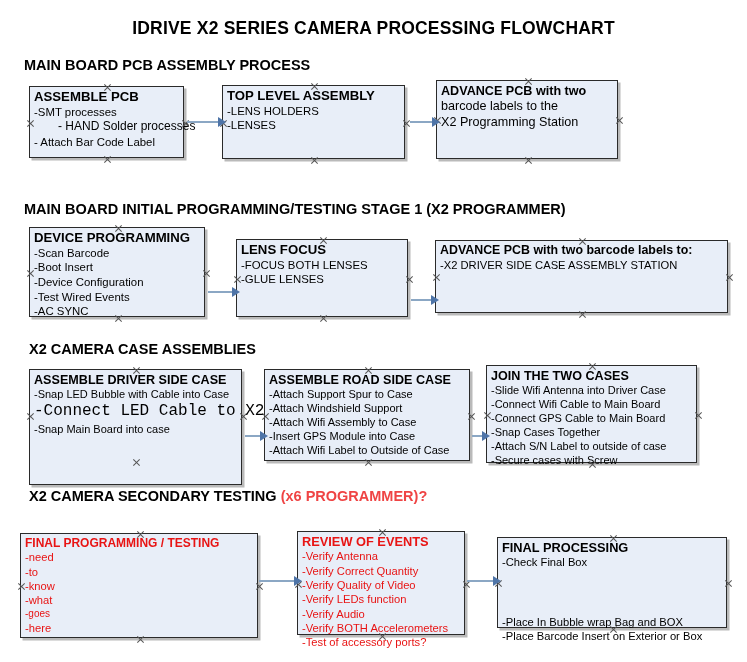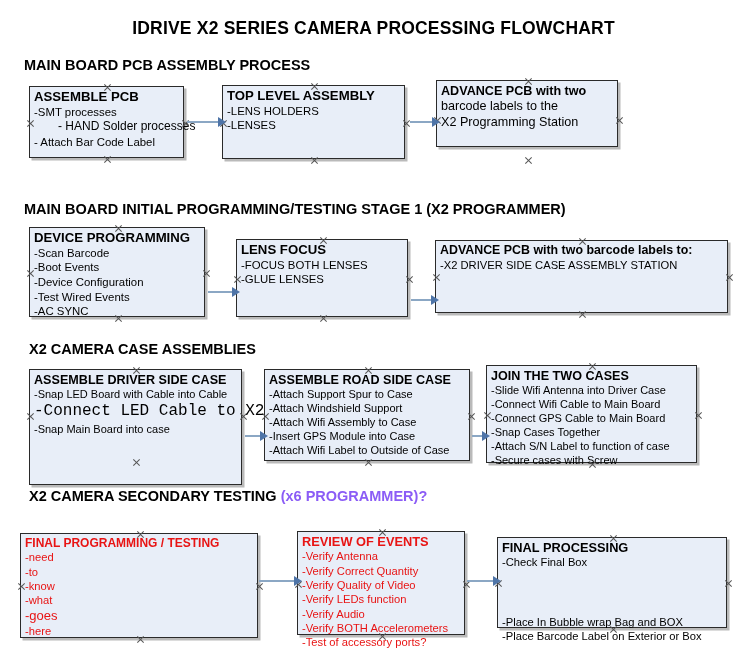--- a/index.html
+++ b/index.html
@@ -36,21 +36,21 @@
   }
 
   .section-title {
     position: absolute;
     font-size: 14.5px;
     font-weight: bold;
     color: #000;
     white-space: nowrap;
   }
   .section-title .accent {
-    color: #8b5cf6;
+    color: #ef4444;
   }
 
   .node {
     position: absolute;
     background: #e8eef8;
     border: 1.5px solid #2a2a2a;
     box-sizing: border-box;
     box-shadow: 2.5px 2.5px 0 rgba(130,130,130,0.55);
     overflow: visible;
   }
@@ -129,41 +129,41 @@
       <div class="node-inner">
         <div class="node-title" style="font-size: 13.2px;">TOP LEVEL ASSEMBLY</div>
         <div class="node-line" style="font-size: 11.4px;">-LENS HOLDERS</div>
         <div class="node-line" style="font-size: 11.4px;">-LENSES</div>
       </div>
       <div class="handle" style="left: 87px; top: -4.5px;"></div>
       <div class="handle" style="left: 87px; top: 69.5px;"></div>
       <div class="handle" style="left: -4.5px; top: 32.5px;"></div>
       <div class="handle" style="left: 178.5px; top: 32.5px;"></div>
     </div>
-    <div class="node" style="left: 436px; top: 80px; width: 182px; height: 67px;">
+    <div class="node" style="left: 436px; top: 80px; width: 182px; height: 79px;">
       <div class="node-inner">
         <div class="node-title" style="font-size: 12.6px;">ADVANCE PCB with two</div>
         <div class="node-line" style="font-size: 12.6px;">barcode labels to the</div>
         <div class="node-line" style="font-size: 12.6px;"> X2 Programming Station</div>
       </div>
       <div class="handle" style="left: 86.5px; top: -4.5px;"></div>
       <div class="handle" style="left: 86.5px; top: 74.5px;"></div>
       <div class="handle" style="left: -4.5px; top: 35px;"></div>
       <div class="handle" style="left: 177.5px; top: 35px;"></div>
     </div>
     <div class="connector" style="left: 187px; top: 121px; width: 33px;"></div>
     <div class="arrowhead" style="left: 218px; top: 117px;"></div>
     <div class="connector" style="left: 410px; top: 121px; width: 24px;"></div>
     <div class="arrowhead" style="left: 432px; top: 117px;"></div>
     <div class="section-title" style="left: 24px; top: 201px;"><span>MAIN BOARD INITIAL PROGRAMMING/TESTING STAGE 1 (X2 PROGRAMMER)</span></div>
     <div class="node" style="left: 29px; top: 227px; width: 176px; height: 90px;">
       <div class="node-inner">
         <div class="node-title" style="font-size: 13.2px;">DEVICE PROGRAMMING</div>
         <div class="node-line" style="font-size: 11.4px;">-Scan Barcode</div>
-        <div class="node-line" style="font-size: 11.4px;">-Boot Events</div>
+        <div class="node-line" style="font-size: 11.4px;">-Boot Insert</div>
         <div class="node-line" style="font-size: 11.4px;">-Device Configuration</div>
         <div class="node-line" style="font-size: 11.4px;">-Test Wired Events</div>
         <div class="node-line" style="font-size: 11.4px;">-AC SYNC</div>
       </div>
       <div class="handle" style="left: 83.5px; top: -4.5px;"></div>
       <div class="handle" style="left: 83.5px; top: 85.5px;"></div>
       <div class="handle" style="left: -4.5px; top: 40.5px;"></div>
       <div class="handle" style="left: 171.5px; top: 40.5px;"></div>
     </div>
     <div class="node" style="left: 236px; top: 239px; width: 172px; height: 78px;">
@@ -188,21 +188,21 @@
       <div class="handle" style="left: 288.5px; top: 32px;"></div>
     </div>
     <div class="connector" style="left: 208px; top: 291px; width: 26px;"></div>
     <div class="arrowhead" style="left: 232px; top: 287px;"></div>
     <div class="connector" style="left: 411px; top: 299px; width: 22px;"></div>
     <div class="arrowhead" style="left: 431px; top: 295px;"></div>
     <div class="section-title" style="left: 29px; top: 341px;"><span>X2 CAMERA CASE ASSEMBLIES</span></div>
     <div class="node" style="left: 29px; top: 369px; width: 213px; height: 116px;">
       <div class="node-inner">
         <div class="node-title" style="font-size: 12.6px;">ASSEMBLE DRIVER SIDE CASE</div>
-        <div class="node-line" style="font-size: 11px;">-Snap LED Board with Cable into Cable</div>
+        <div class="node-line" style="font-size: 11px;">-Snap LED Bubble with Cable into Case</div>
         <div class="node-line" style="font-size: 16px; font-family: Liberation Mono, monospace;">-Connect LED Cable to X2 Main Board</div>
         <div class="node-line" style="font-size: 11px;">-Snap Main Board into case</div>
       </div>
       <div class="handle" style="left: 102px; top: -4.5px;"></div>
       <div class="handle" style="left: 102px; top: 87.5px;"></div>
       <div class="handle" style="left: -4.5px; top: 41.5px;"></div>
       <div class="handle" style="left: 208.5px; top: 41.5px;"></div>
     </div>
     <div class="node" style="left: 264px; top: 369px; width: 206px; height: 92px;">
       <div class="node-inner">
@@ -218,41 +218,41 @@
       <div class="handle" style="left: -4.5px; top: 41.5px;"></div>
       <div class="handle" style="left: 201.5px; top: 41.5px;"></div>
     </div>
     <div class="node" style="left: 486px; top: 365px; width: 211px; height: 98px;">
       <div class="node-inner">
         <div class="node-title" style="font-size: 12.6px;">JOIN THE TWO CASES</div>
         <div class="node-line" style="font-size: 11px;">-Slide Wifi Antenna into Driver Case</div>
         <div class="node-line" style="font-size: 11px;">-Connect Wifi Cable to Main Board</div>
         <div class="node-line" style="font-size: 11px;">-Connect GPS Cable to Main Board</div>
         <div class="node-line" style="font-size: 11px;">-Snap Cases Together</div>
-        <div class="node-line" style="font-size: 11px;">-Attach S/N Label to function of case</div>
+        <div class="node-line" style="font-size: 11px;">-Attach S/N Label to outside of case</div>
         <div class="node-line" style="font-size: 11px;">-Secure cases with Screw</div>
       </div>
       <div class="handle" style="left: 101px; top: -4.5px;"></div>
       <div class="handle" style="left: 101px; top: 93.5px;"></div>
       <div class="handle" style="left: -4.5px; top: 44.5px;"></div>
       <div class="handle" style="left: 206.5px; top: 44.5px;"></div>
     </div>
     <div class="connector" style="left: 245px; top: 435px; width: 17px;"></div>
     <div class="arrowhead" style="left: 260px; top: 431px;"></div>
     <div class="connector" style="left: 472px; top: 435px; width: 12px;"></div>
     <div class="arrowhead" style="left: 482px; top: 431px;"></div>
     <div class="section-title" style="left: 29px; top: 488px;"><span>X2 CAMERA SECONDARY TESTING </span><span class="accent">(x6 PROGRAMMER)?</span></div>
     <div class="node red" style="left: 20px; top: 533px; width: 238px; height: 105px;">
       <div class="node-inner">
         <div class="node-title" style="font-size: 12px;">FINAL PROGRAMMING / TESTING</div>
         <div class="node-line" style="font-size: 11.2px;">-need</div>
         <div class="node-line" style="font-size: 11.2px;">-to</div>
         <div class="node-line" style="font-size: 11.2px;">-know</div>
         <div class="node-line" style="font-size: 11.2px;">-what</div>
-        <div class="node-line" style="font-size: 13px;">-goes</div>
+        <div class="node-line" style="font-size: 10px;">-goes</div>
         <div class="node-line" style="font-size: 11.2px;">-here</div>
       </div>
       <div class="handle" style="left: 114.5px; top: -4.5px;"></div>
       <div class="handle" style="left: 114.5px; top: 100.5px;"></div>
       <div class="handle" style="left: -4.5px; top: 48px;"></div>
       <div class="handle" style="left: 233.5px; top: 48px;"></div>
     </div>
     <div class="node red" style="left: 297px; top: 531px; width: 168px; height: 104px;">
       <div class="node-inner">
         <div class="node-title" style="font-size: 12.8px;">REVIEW OF EVENTS</div>
@@ -267,21 +267,21 @@
       <div class="handle" style="left: 79.5px; top: -4.5px;"></div>
       <div class="handle" style="left: 79.5px; top: 99.5px;"></div>
       <div class="handle" style="left: -4.5px; top: 47.5px;"></div>
       <div class="handle" style="left: 163.5px; top: 47.5px;"></div>
     </div>
     <div class="node" style="left: 497px; top: 537px; width: 230px; height: 91px;">
       <div class="node-inner">
         <div class="node-title" style="font-size: 12.8px;">FINAL PROCESSING</div>
         <div class="node-line" style="font-size: 11.2px;"> -Check Final Box</div>
         <div class="node-line" style="font-size: 11.2px; margin-top: 45px;">-Place In Bubble wrap Bag and BOX</div>
-        <div class="node-line" style="font-size: 11.2px;">-Place Barcode Label on Exterior or Box</div>
+        <div class="node-line" style="font-size: 11.2px;">-Place Barcode Insert on Exterior or Box</div>
       </div>
       <div class="handle" style="left: 110.5px; top: -4.5px;"></div>
       <div class="handle" style="left: 110.5px; top: 86.5px;"></div>
       <div class="handle" style="left: -4.5px; top: 41px;"></div>
       <div class="handle" style="left: 225.5px; top: 41px;"></div>
     </div>
     <div class="connector" style="left: 259px; top: 580px; width: 37px;"></div>
     <div class="arrowhead" style="left: 294px; top: 576px;"></div>
     <div class="connector" style="left: 467px; top: 580px; width: 28px;"></div>
     <div class="arrowhead" style="left: 493px; top: 576px;"></div>

